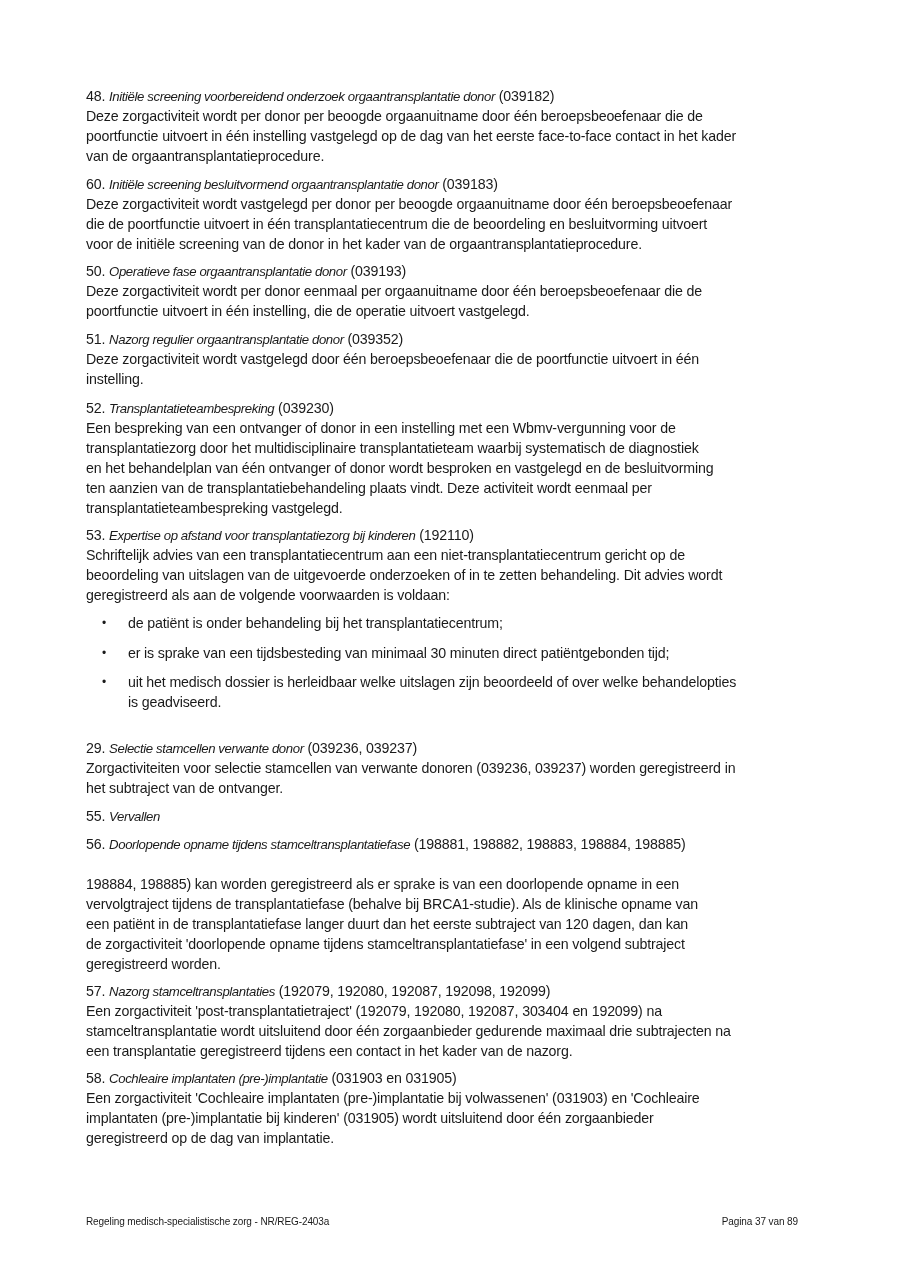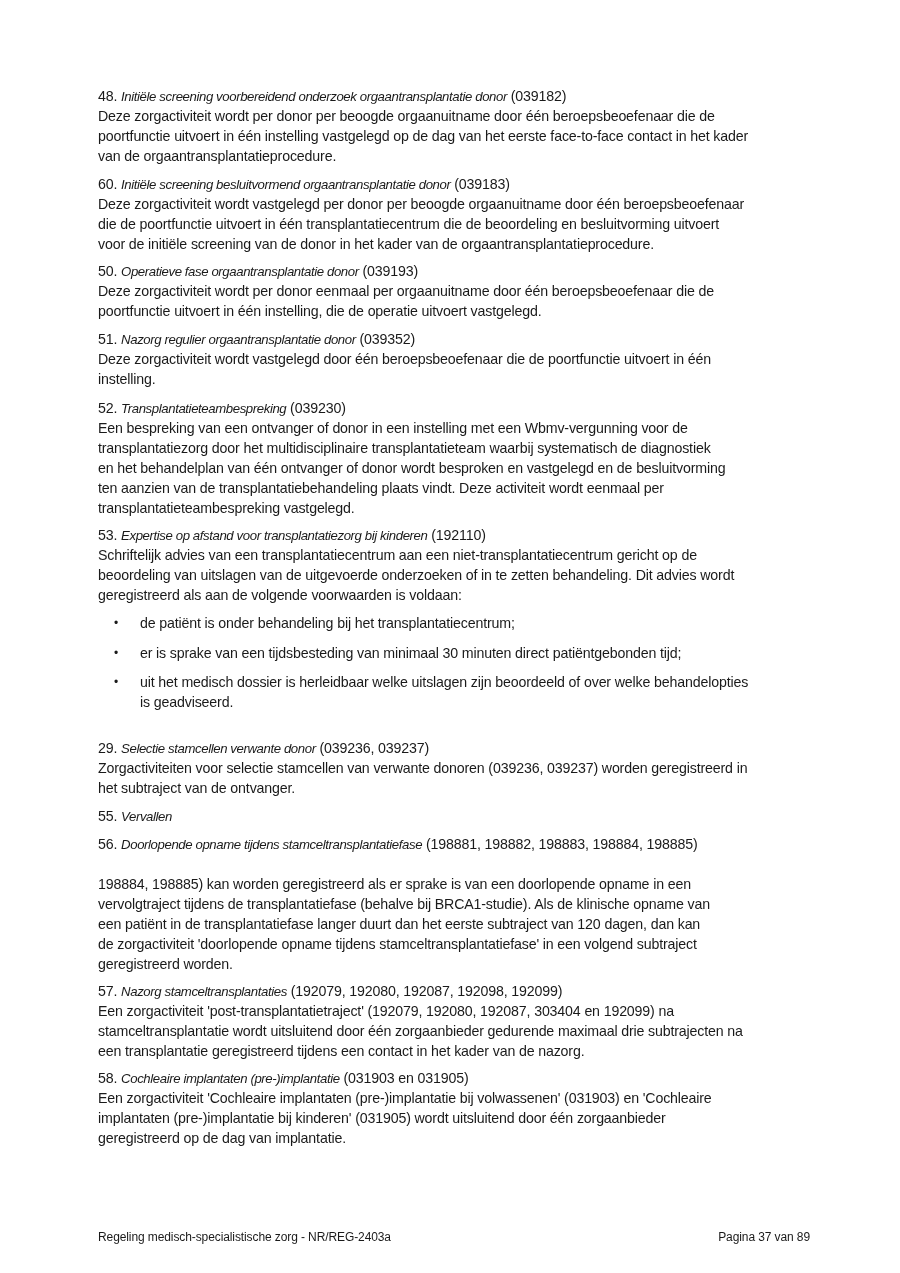--- a/index.html
+++ b/index.html
@@ -1,23 +1,23 @@
 <!DOCTYPE html>
 <html><head>
 <meta charset="utf-8">
 <style>
   html, body { margin: 0; padding: 0; background: #ffffff; }
   body { width: 900px; height: 1273px; position: relative; overflow: hidden;
          font-family: "Liberation Sans", sans-serif; color: #1a1a1a; }
-  .page { position: absolute; left: 12px; top: 0; width: 884px; height: 1273px; }
+  .page { position: absolute; left: 0; top: 0; width: 884px; height: 1273px; }
   .line { position: absolute; left: 86px; font-size: 14.2px; line-height: 20px; white-space: nowrap; letter-spacing: -0.15px; }
   .heading i { font-style: italic; font-size: 13.2px; letter-spacing: -0.4px; }
   .bullet-dot { position: absolute; left: 102px; font-size: 12px; line-height: 20px; }
   .bullet-text { left: 128px; }
-  .footer { position: absolute; top: 1212px; font-size: 12px; line-height: 20px; white-space: nowrap; letter-spacing: -0.1px; margin-top: 15px; }
+  .footer { position: absolute; top: 1212px; font-size: 10px; line-height: 20px; white-space: nowrap; letter-spacing: -0.1px; }
   .footer-left { left: 86px; }
   .footer-right { right: 86px; padding-left: 14px; }
 </style>
 </head>
 <body>
 
 <div class="page">
 
   <div class="line heading" style="top:86px"><span>48.</span> <i>Initiële screening voorbereidend onderzoek orgaantransplantatie donor</i> <span>(039182)</span></div>
   <div class="line" style="top:106px">Deze zorgactiviteit wordt per donor per beoogde orgaanuitname door één beroepsbeoefenaar die de</div>

